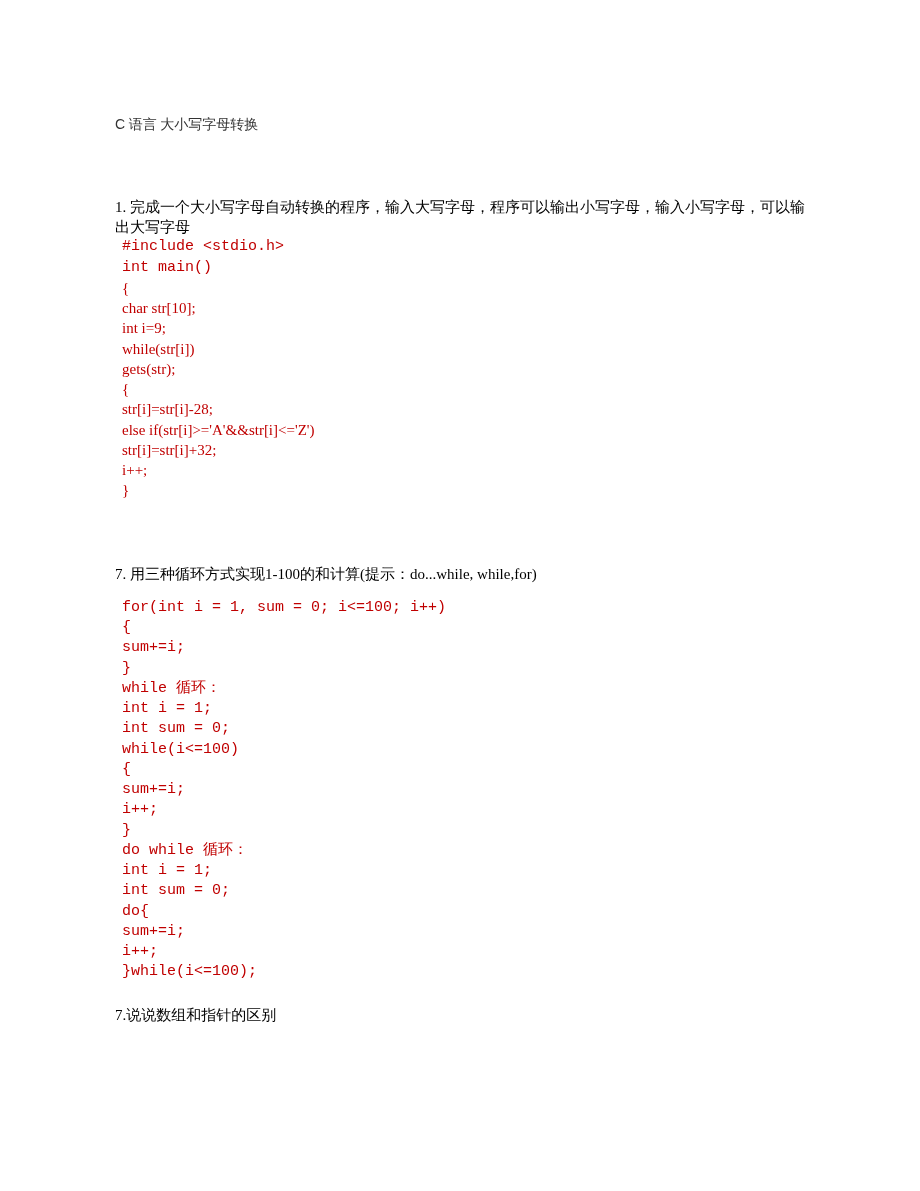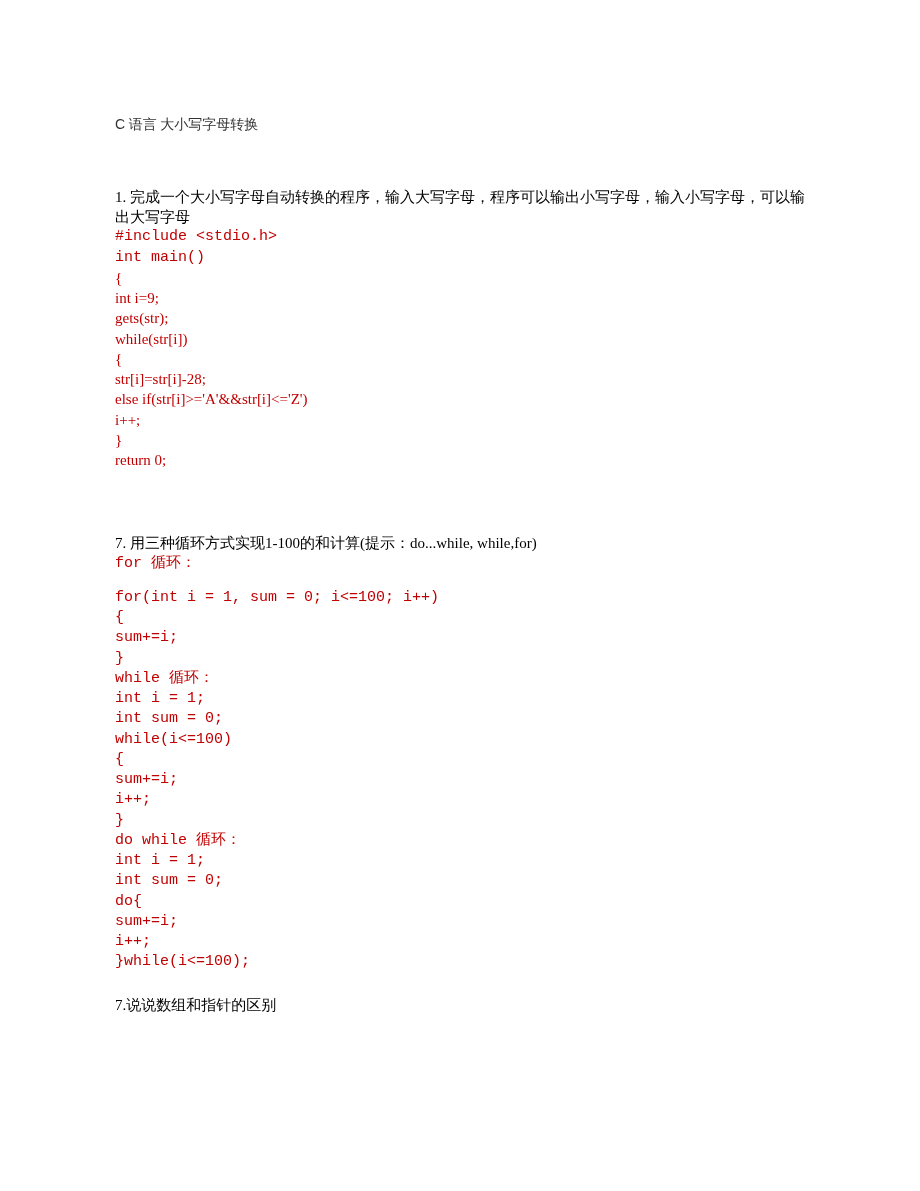--- a/index.html
+++ b/index.html
@@ -14,33 +14,34 @@
     .page {
       padding: 115px 115px 60px 115px;
       box-sizing: border-box;
       font-size: 15px;
       line-height: 1.35;
       color: #000;
     }
     .title {
       font-size: 14px;
       color: #333;
-      margin-bottom: 38px;
+      margin-bottom: 48px;
     }
     .title .mono {
       font-family: Arial, sans-serif;
     }
     .black-text {
       color: #000;
       font-size: 15px;
     }
     .red-text {
       color: #c00000;
       font-family: "Courier New", "SimSun", monospace;
       font-size: 15px;
+      margin-left: 7px;
     }
     .red-text-sans {
       color: #c00000;
       font-family: "SimSun", "Times New Roman", serif;
       font-size: 15px;
     }
     .section {
       margin-bottom: 8px;
     }
     .gap {
@@ -64,37 +65,37 @@
   </div>
 
   <div class="gap-small"></div>
 
   <div class="section">
     <div class="black-text">1. 完成一个大小写字母自动转换的程序，输入大写字母，程序可以输出小写字母，输入小写字母，可以输出大写字母</div>
     <div class="red-text">
       <span class="line">#include &lt;stdio.h&gt;</span>
       <span class="line">int main()</span>
       <span class="line red-text-sans">{</span>
+      <span class="line red-text-sans">char str[10];</span>
       <span class="line red-text-sans">int i=9;</span>
+      <span class="line red-text-sans">while(str[i])</span>
       <span class="line red-text-sans">gets(str);</span>
-      <span class="line red-text-sans">while(str[i])</span>
       <span class="line red-text-sans">{</span>
       <span class="line red-text-sans">str[i]=str[i]-28;</span>
       <span class="line red-text-sans">else if(str[i]&gt;='A'&amp;&amp;str[i]&lt;='Z')</span>
+      <span class="line red-text-sans">str[i]=str[i]+32;</span>
       <span class="line red-text-sans">i++;</span>
       <span class="line red-text-sans">}</span>
-      <span class="line red-text-sans">return 0;</span>
     </div>
   </div>
 
   <div class="gap"></div>
 
   <div class="section">
     <div class="black-text">7. 用三种循环方式实现1-100的和计算(提示：do...while, while,for)</div>
-    <div class="red-text">for 循环：</div>
     <div class="gap-small"></div>
     <div class="red-text">
       <span class="line">for(int i = 1, sum = 0; i&lt;=100; i++)</span>
       <span class="line">{</span>
       <span class="line">sum+=i;</span>
       <span class="line">}</span>
     </div>
     <div class="red-text">while 循环：</div>
     <div class="red-text">
       <span class="line">int i = 1;</span>

